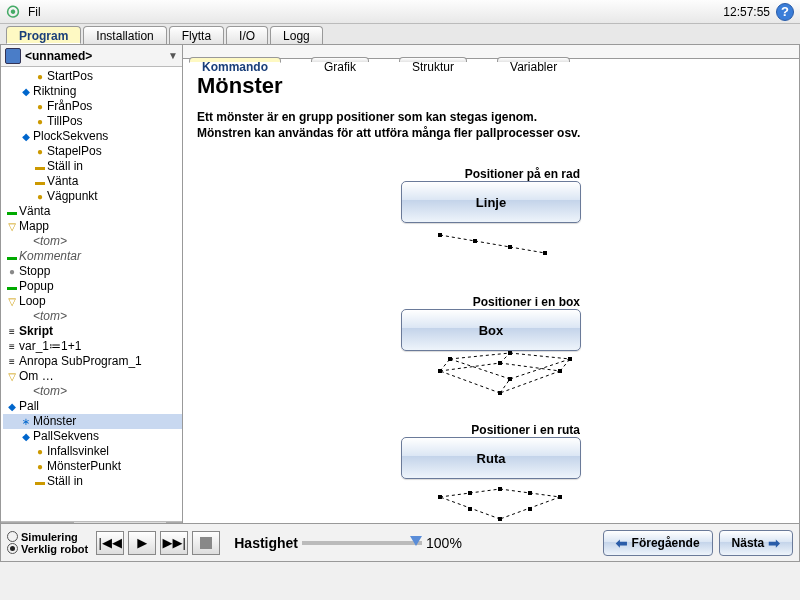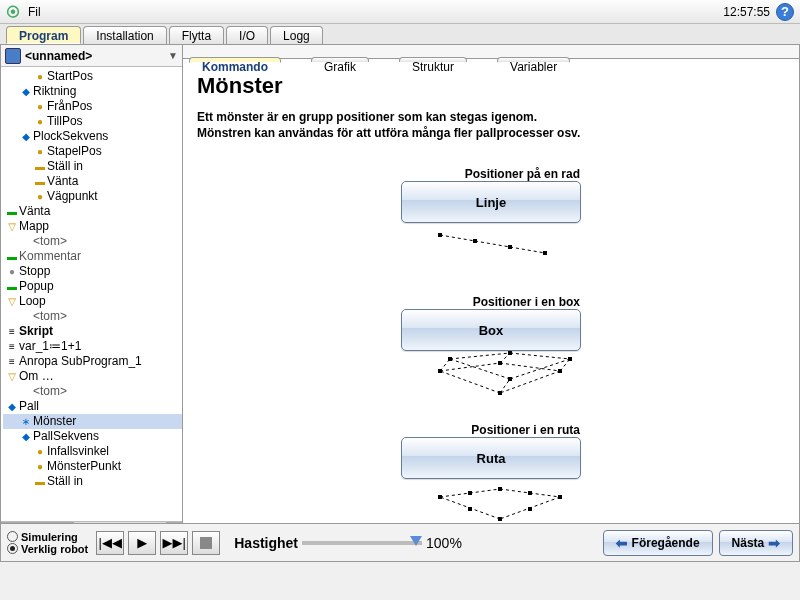--- a/index.html
+++ b/index.html
@@ -19,21 +19,21 @@
   .content { display:flex; height:100%; }
   .left { width:182px; border-right:1px solid #999; display:flex; flex-direction:column; }
   .left-head { height:22px; display:flex; align-items:center; padding:2px 4px; border-bottom:1px solid #bbb; background:#f4f4f4;}
   .disk-icon { width:16px; height:16px; background:#4a7dc8; border:1px solid #335; border-radius:2px; margin-right:4px;}
   .tree { flex:1; overflow:auto; font-size:12px; padding:2px 0 2px 2px;}
   .tree-row { white-space:nowrap; padding:0 2px; line-height:15px; display:flex; align-items:center;}
   .tree-row.selected { background:#c8d8f0;}
   .ind0{padding-left:4px;} .ind1{padding-left:18px;} .ind2{padding-left:32px;}
   .ticon { width:10px; display:inline-block; text-align:center; margin-right:2px; font-size:10px;}
   .t-blue{color:#06c;} .t-yellow{color:#c90;} .t-green{color:#0a0;} .t-grey{color:#888;}
-  .bold{font-weight:bold;} .ital{color:#555;}
+  .bold{font-weight:bold;} .ital{font-style:italic; color:#555;}
   .hscroll { height:16px; border-top:1px solid #bbb; background:#eee; display:flex;}
   .hscroll .arrow{ width:16px; border:1px solid #aaa; background:linear-gradient(#fff,#ddd); text-align:center; font-size:10px;}
   .hscroll .track{ flex:1; background:#ddd; position:relative;}
   .hscroll .thumb{ position:absolute; left:0; width:38%; top:0; bottom:0; background:linear-gradient(#fff,#ccc); border:1px solid #aaa;}
   .treenav { height:24px; display:flex; align-items:center; justify-content:center; color:#555; font-size:16px; letter-spacing:2px;}
 
   .right { flex:1; display:flex; flex-direction:column;}
   .subtabs { display:flex; height:14px; padding-left:6px; padding-top:12px; background:#f6f6f6; border-bottom:1px solid #999;gap:28px;}
   .right-body { flex:1; padding:8px 14px; overflow:auto;}
   h1.ptitle { font-size:22px; margin:6px 0 10px 0;}

